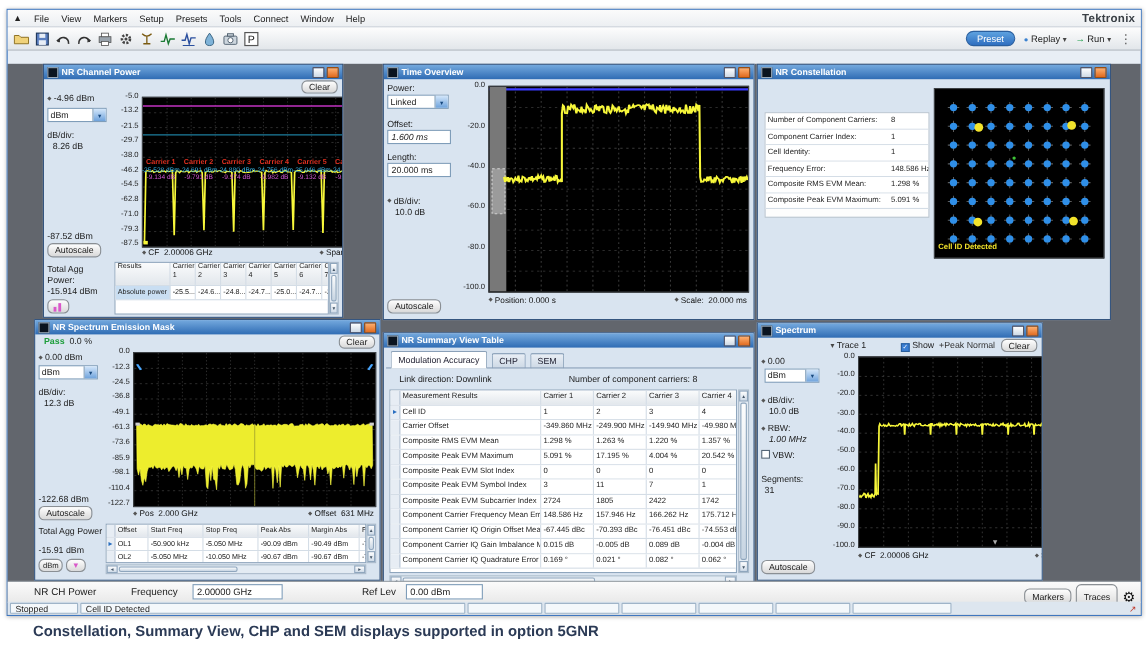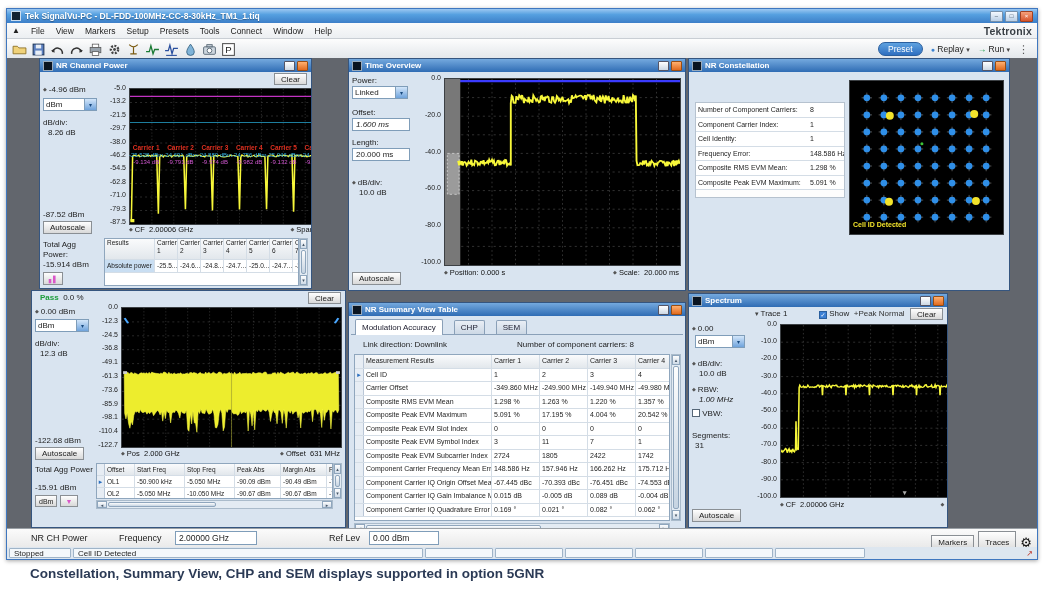--- a/index.html
+++ b/index.html
@@ -29,21 +29,21 @@
   .main{position:absolute;top:49px;left:0;right:0;bottom:0;background:#62666d}
   .panel{position:absolute;background:#d9e4f0;border:1px solid #35557f;display:flex;flex-direction:column;box-sizing:border-box}
   .phead{height:13px;flex:0 0 13px;background:linear-gradient(#74a9de,#2f6cb4);display:flex;align-items:center;color:#fff;font-size:8px;font-weight:bold;padding:0 3px;gap:3px}
   .picon{width:8px;height:8px;background:#0a1420;border:1px solid #9ab;flex:0 0 8px}
   .pbtns{margin-left:auto;display:flex;gap:2px}
   .pb{width:9px;height:8px;border:1px solid #556;background:linear-gradient(#fff,#cdd8e4);border-radius:1px}
   .pb.orange{background:linear-gradient(#ffb070,#e06a1f);border-color:#994d12}
   .pbody{position:relative;flex:1;font-size:8px;color:#1c1c1c;overflow:hidden}
   .plot{position:absolute;background:#000;border:1px solid #3c4044}
   .plot svg{display:block;width:100%;height:100%}
-  .btn{display:inline-flex;align-items:center;justify-content:center;background:linear-gradient(#fefefe,#d9d9d9);border:1px solid #8a8f94;border-radius:0;font-size:8px;height:13px;padding:0 6px;color:#1c1c1c;box-sizing:border-box}
+  .btn{display:inline-flex;align-items:center;justify-content:center;background:linear-gradient(#fefefe,#d9d9d9);border:1px solid #8a8f94;border-radius:5px;font-size:8px;height:13px;padding:0 6px;color:#1c1c1c;box-sizing:border-box}
   .combo{position:absolute;display:flex;height:13px;border:1px solid #7f9db9;background:#fff;font-size:8px;align-items:center;box-sizing:border-box}
   .combo .val{flex:1;padding:0 2px;overflow:hidden}
   .combo .cbtn{width:11px;align-self:stretch;background:linear-gradient(#d3e6fa,#6fa3dc);border-left:1px solid #7f9db9;color:#17487e;font-size:6px;display:flex;align-items:center;justify-content:center}
   .field{position:absolute;height:13px;border:1px solid #7f9db9;background:#fff;font-size:8px;padding:0 3px;display:flex;align-items:center;box-sizing:border-box}
   .ital{font-style:italic}
   .sb-row{position:absolute;left:3px;white-space:nowrap;font-size:8px}
   .diam{color:#555;font-size:5px;margin-right:2px;vertical-align:1px}
   .yticks{position:absolute;display:flex;flex-direction:column;justify-content:space-between;align-items:flex-end;font-size:7px;color:#222}
   .yticks span{line-height:6px}
   .xaxis{position:absolute;font-size:7.5px;color:#111;display:flex;justify-content:space-between}
@@ -80,47 +80,38 @@
   
   .cp-ov{position:absolute;display:flex;pointer-events:none}
   .cp-cell{flex:1;text-align:center;line-height:1.2;overflow:visible;white-space:nowrap}
   .cp-cell span{display:block;font-size:6px}
   .cp-cell .cl{color:#e03020;font-weight:bold;font-size:6.5px}
   .cp-cell .ca{color:#35b6e8}
   .cp-cell .cd{color:#d258d2}
   .passtxt{color:#1e9e3c;font-weight:bold}
   .con-msg{position:absolute;color:#f2e32b;font-size:7px;font-weight:bold}
   
-  .tabs{position:absolute;display:flex;gap:11px;align-items:center}
+  .tabs{position:absolute;display:flex;gap:4px;align-items:flex-end}
   .tab{height:13px;padding:0 6px;border:1px solid #8aa0b8;border-bottom:none;background:linear-gradient(#e9eef5,#ccd8e5);font-size:8px;display:flex;align-items:center;border-radius:2px 2px 0 0;color:#223}
   .tab.active{background:#fff;height:15px;z-index:2}
   .tabline{position:absolute;height:1px;background:#8aa0b8}
   
   .settings{position:absolute;top:470px;left:0;right:0;height:19px;background:linear-gradient(#fbfbfb,#e9e9e9);border-top:1px solid #9aa0a6;font-size:9px}
   .settings .lbl{position:absolute;top:4px}
   .settings .inp{position:absolute;top:2px;height:14px;border:1px solid #7f9db9;background:#fff;font-size:8.5px;padding:0 3px;display:flex;align-items:center;box-sizing:border-box}
   .settings .right{position:absolute;right:5px;top:2px;display:flex;gap:4px;align-items:center}
   .statusbar{position:absolute;top:489px;left:0;right:0;bottom:0;background:#dde6ef;display:flex;align-items:stretch;font-size:8px}
   .scell{background:#f4f8fb;border:1px solid #9fb4c8;border-radius:1px;margin:1px 0 1px 2px;padding:0 4px;display:flex;align-items:center}
   .sgrip{margin-left:auto;margin-right:4px;display:flex;align-items:center;color:#c0392b;font-size:8px}
   .caption{position:absolute;left:30px;top:566px;font-size:13.5px;font-weight:bold;color:#2b3a55}
 </style>
 </head>
 <body>
 
 <div class="window" data-name="app-window">
-  <div class="titlebar" data-name="title-bar">
-    <span class="appicon" data-name="app-icon"></span>
-    <span data-name="window-title">Tek SignalVu-PC - DL-FDD-100MHz-CC-8-30kHz_TM1_1.tiq</span>
-    <span class="tb-btns">
-      <span class="tb-b" data-name="minimize-button">–</span>
-      <span class="tb-b" data-name="maximize-button">□</span>
-      <span class="tb-b close g-x" data-name="close-button"></span>
-    </span>
-  </div>
   <div class="menubar" data-name="menu-bar">
     <span class="menu-eject" data-name="instrument-menu-icon">▲</span>
     <span style="display:flex;gap:11px">
         <span data-name="menu-item">File</span>
         <span data-name="menu-item">View</span>
         <span data-name="menu-item">Markers</span>
         <span data-name="menu-item">Setup</span>
         <span data-name="menu-item">Presets</span>
         <span data-name="menu-item">Tools</span>
         <span data-name="menu-item">Connect</span>
@@ -654,20 +645,28 @@
               <circle cx="25.4859" cy="78.9723" r="2.6" fill="#f2e32b"></circle>
               <circle cx="82.3152" cy="78.41515" r="2.6" fill="#f2e32b"></circle>
               <circle cx="47" cy="41" r="1" fill="#3ec437"></circle>
             </svg>
         </div>
         <div class="con-msg" style="left:164px;top:149px" data-name="cell-id-detected-label">Cell ID Detected</div>
       </div>
     </div>
 
     <div class="panel" style="left:24px;top:232px;width:315px;height:238px" data-name="panel-sem">
+      <div class="phead" data-name="panel-header-sem">
+        <span class="picon" data-name="panel-icon"></span>
+        <span>NR Spectrum Emission Mask</span>
+        <span class="pbtns">
+            <span class="pb" data-name="panel-restore-button"></span>
+            <span class="pb orange" data-name="panel-close-button"></span>
+          </span>
+      </div>
       <div class="pbody">
         <div class="sb-row" style="top:2px;left:8px" data-name="pass-status"><span class="passtxt">Pass</span>&nbsp;&nbsp;<span>0.0 %</span></div>
         <span class="btn" style="position:absolute;right:4px;top:1px;height:12px" data-name="clear-button">Clear</span>
         <div class="sb-row" style="top:16px" data-name="ref-level-readout"><span class="g-diam diam" data-name="marker-diamond-icon"></span><span>0.00 dBm</span></div>
         <div class="combo" style="left:3px;top:28px;width:54px" data-name="unit-select">
             <span class="val">dBm</span>
             <span class="cbtn g-down" data-name="chevron-down-icon"></span>
           </div>
         <div class="sb-row" style="top:48px" data-name="db-div-label">dB/div:</div>
         <div class="sb-row" style="top:58px;left:8px" data-name="db-div-value">12.3 dB</div>

